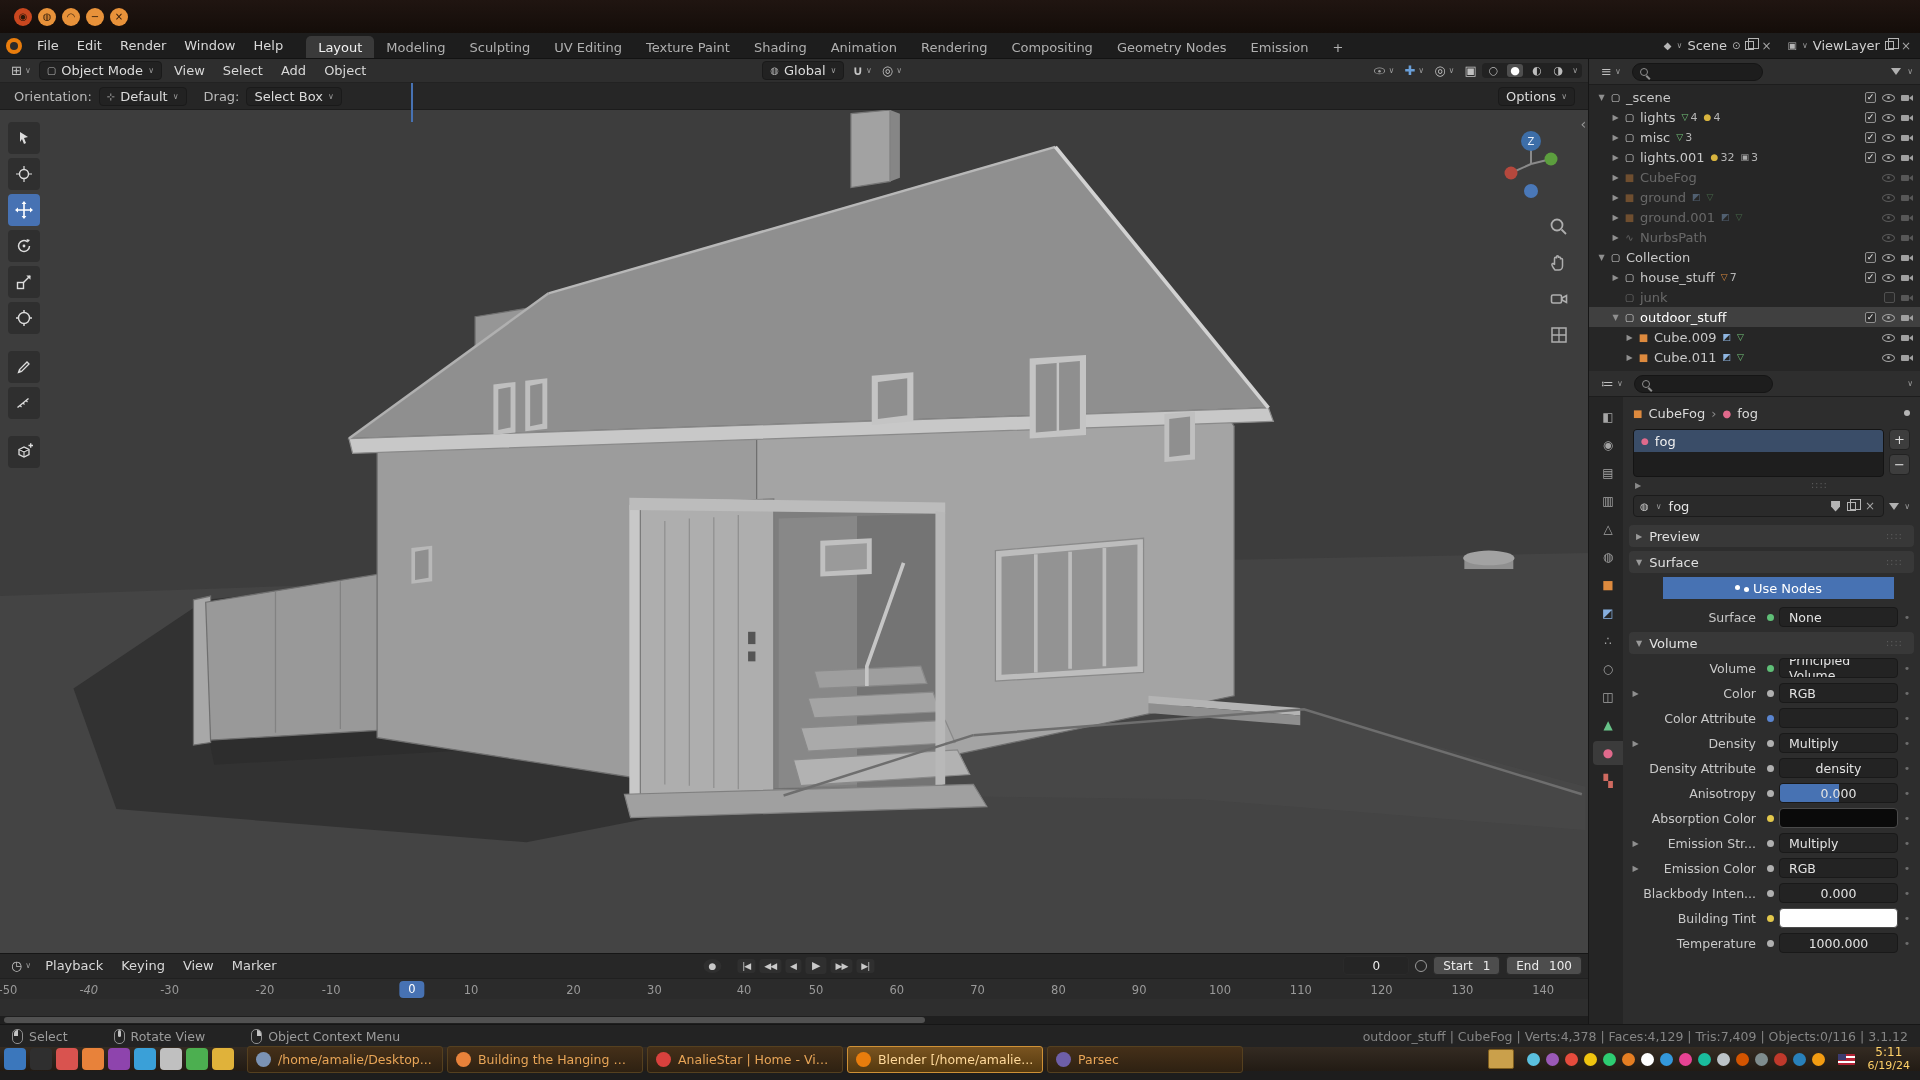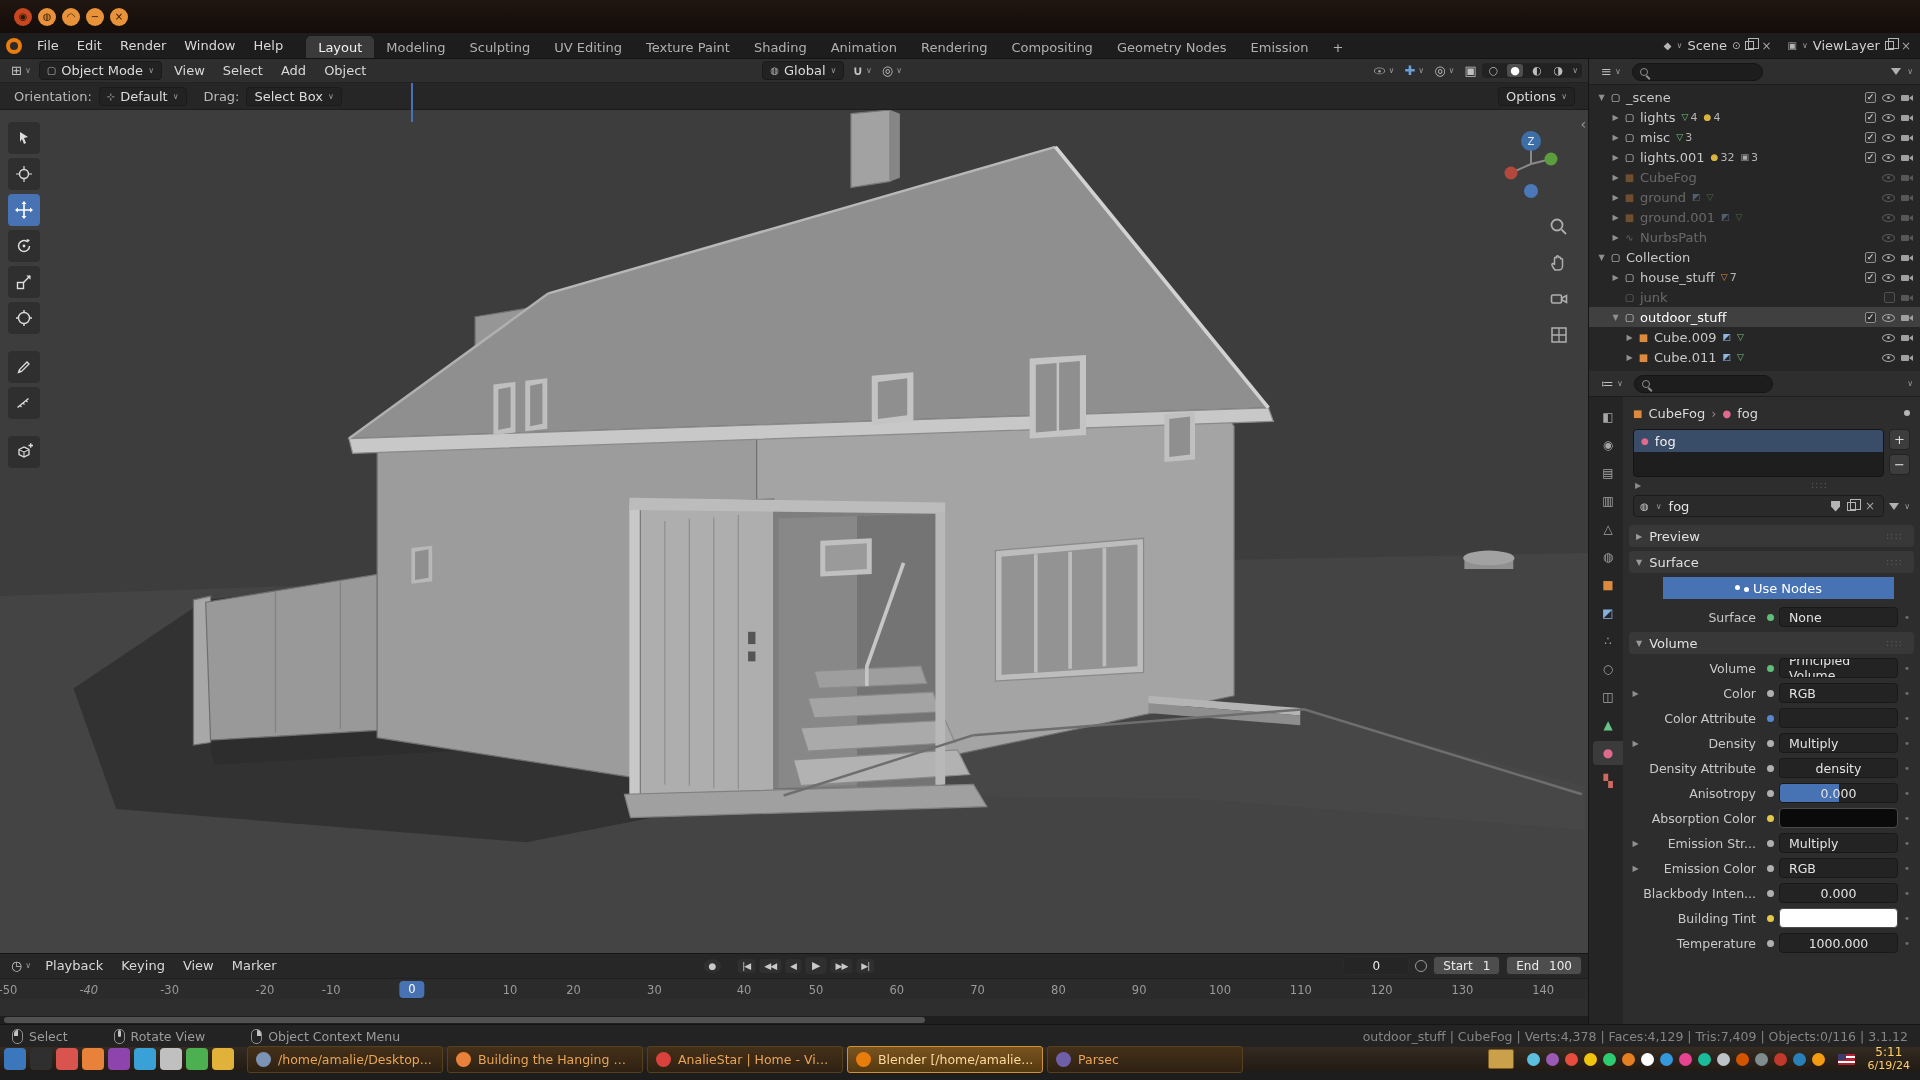--- a/index.html
+++ b/index.html
@@ -525,21 +525,21 @@
             </span>
           </div>
         </div>
         <div id="tl-ruler">
             <span class="tick" style="left: 8px;">-50</span>
             <span class="tick" style="left: 88.8px; font-style: italic;">-40</span>
             <span class="tick" style="left: 169.6px;">-30</span>
             <span class="tick" style="left: 265px;">-20</span>
             <span class="tick" style="left: 331.2px;">-10</span>
             <div id="frame-chip" style="left: 412px;">0</div>
-            <span class="tick" style="left: 510px;">10</span>
+            <span class="tick" style="left: 471px;">10</span>
             <span class="tick" style="left: 573.6px;">20</span>
             <span class="tick" style="left: 654.4px;">30</span>
             <span class="tick" style="left: 744px;">40</span>
             <span class="tick" style="left: 816px;">50</span>
             <span class="tick" style="left: 896.8px;">60</span>
             <span class="tick" style="left: 977.6px;">70</span>
             <span class="tick" style="left: 1058.4px;">80</span>
             <span class="tick" style="left: 1139.2px;">90</span>
             <span class="tick" style="left: 1220px;">100</span>
             <span class="tick" style="left: 1300.8px;">110</span>

